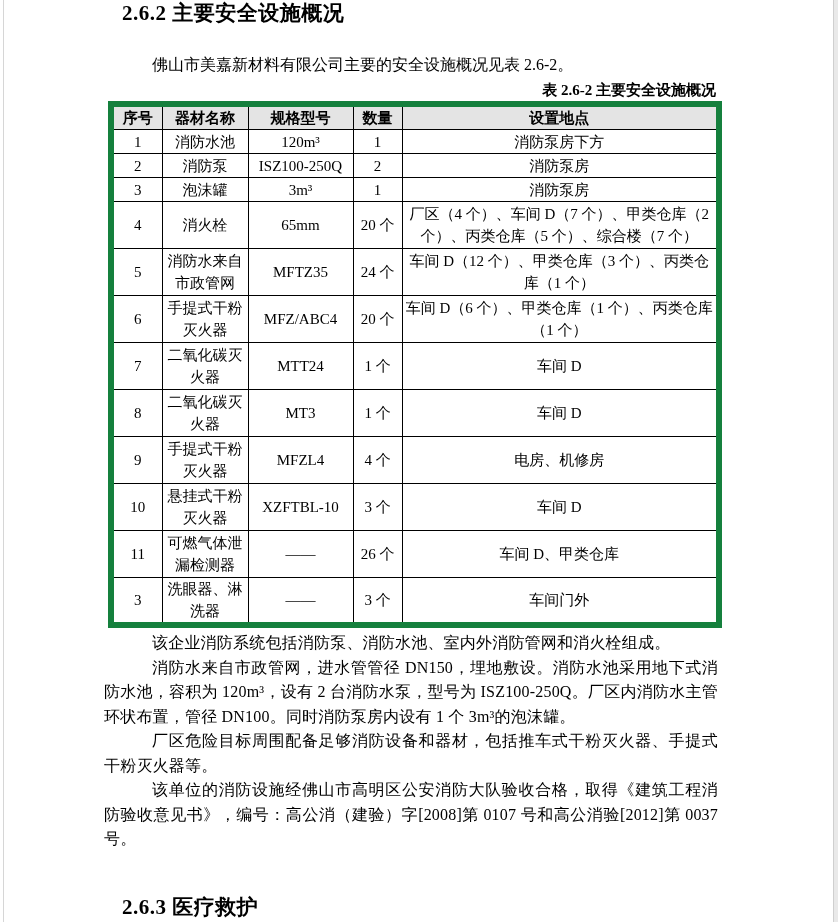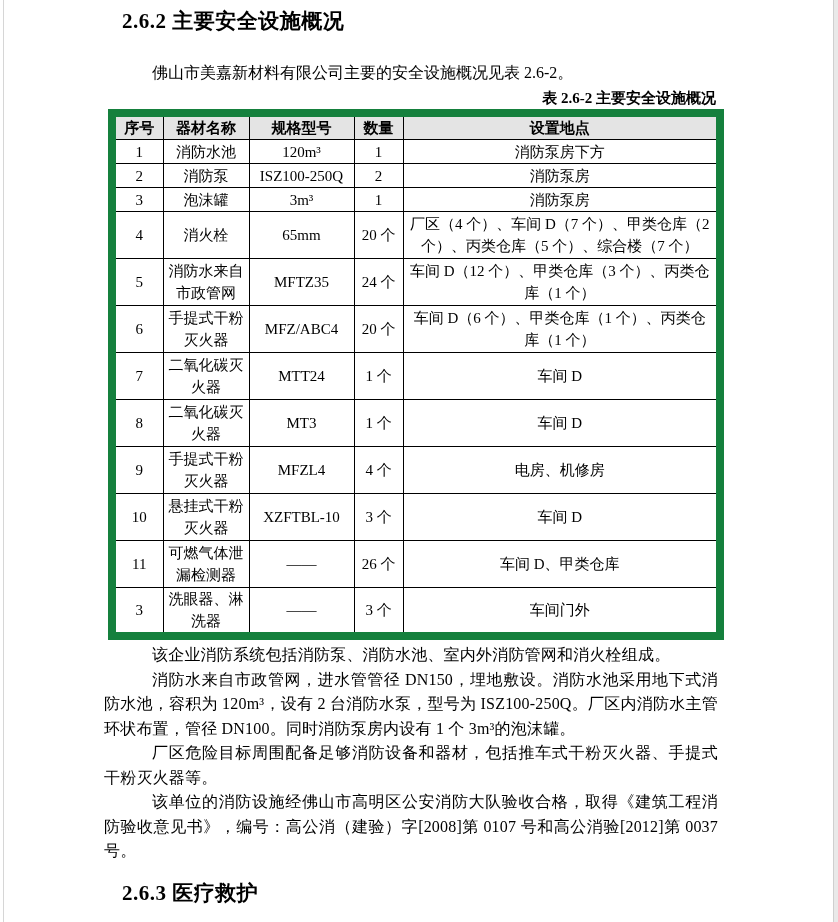--- a/index.html
+++ b/index.html
@@ -21,45 +21,45 @@
   }
   .edge-right {
     position:absolute; right:0; top:0; bottom:0; width:5px;
     background:#e9e9e9; border-left:1px solid #cfcfcf;
   }
   .content {
     position:absolute; left:104px; top:0; width:614px;
   }
   h1.sec-heading {
     font-size:21px; font-weight:bold; line-height:26px;
-    padding-top:8px; margin-left:18px;
+    padding-top:0; margin-left:18px;
     letter-spacing:0.5px;
   }
   h1.sec-heading-2 {
     font-size:21px; font-weight:bold; line-height:26px;
-    margin-left:18px; margin-top:16px;
+    margin-left:18px; margin-top:42px;
     letter-spacing:0.5px;
   }
   p.intro {
     margin-top:26px;
     font-size:16px; line-height:25px;
     text-indent:48px;
   }
   .caption {
     margin-top:4px;
     width:608px; margin-left:4px;
     text-align:right;
     font-size:15px; font-weight:bold; line-height:18px;
   }
   table.facilities {
     margin-top:2px; margin-left:4px;
     width:608px;
     border-collapse:collapse;
     table-layout:fixed;
-    border:8px solid #15803d;
+    border:6px solid #15803d;
   }
   table.facilities th, table.facilities td {
     border:1px solid #000;
     text-align:center;
     vertical-align:middle;
     font-size:15px;
     line-height:22px;
     padding:0 3px;
     overflow:hidden;
   }

